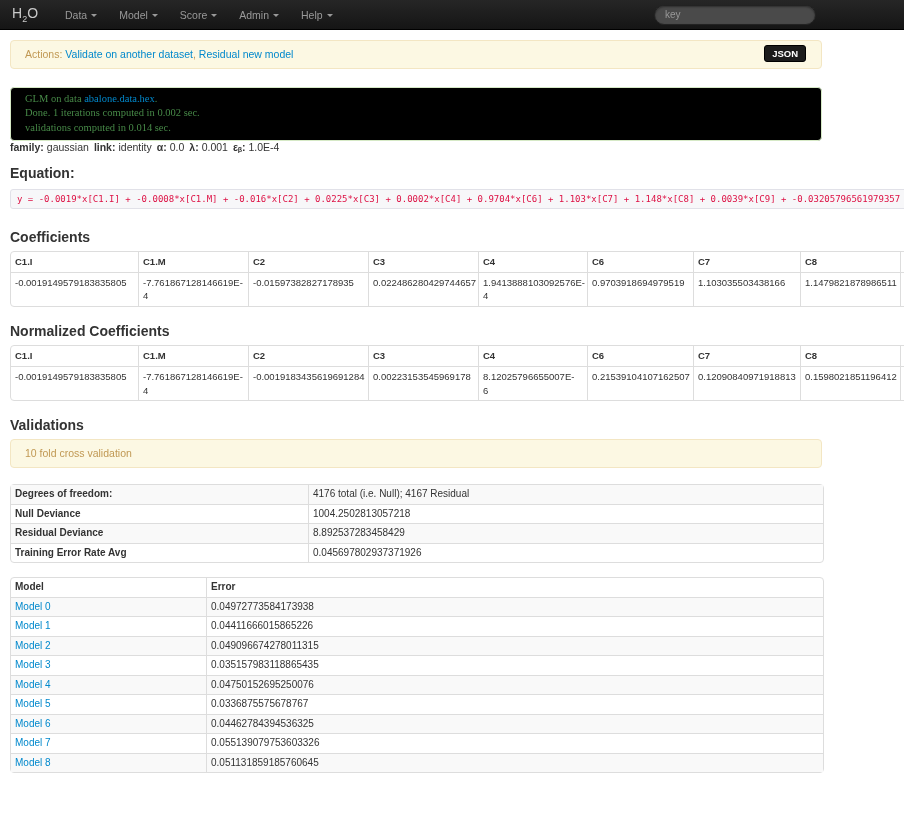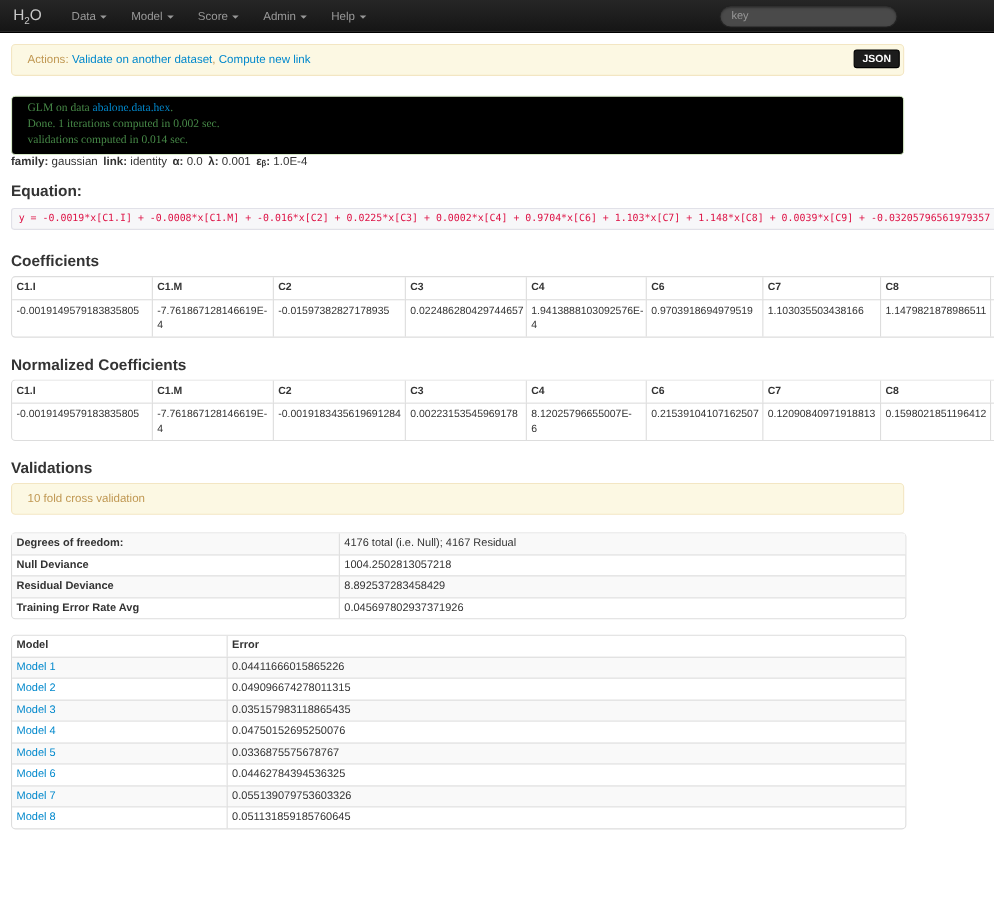--- a/index.html
+++ b/index.html
@@ -18,21 +18,21 @@
     color:#eee;padding:0 10px;font-size:10px;outline:none;box-shadow:inset 0 1px 2px rgba(0,0,0,.4);}
   .search-input::placeholder{color:#999;}
   
   .content{padding:0 0 0 10px;}
   .alert{border-radius:4px;padding:4px 14px;font-size:10.5px;line-height:1.4;box-sizing:border-box;width:812px;}
   .alert-warning{background:#fcf8e3;border:1px solid #f3e6c3;color:#c09853;}
   .alert-success{background:#000000;border:1px solid #d6e9c6;color:#468847;font-family:Liberation Serif, serif;}
   .actions{position:relative;margin:10px 0 18px;padding-top:6px;padding-bottom:6px;}
   .warn-label{margin-right:3px;}
   a{color:#0088cc;text-decoration:none;cursor:pointer;}
-  .json-btn{position:absolute;top:4px;right:3px;background:#1c1c1c;color:#fff;font-weight:bold;
+  .json-btn{position:absolute;top:4px;right:15px;background:#1c1c1c;color:#fff;font-weight:bold;
     font-size:9.5px;padding:2px 7px;border-radius:3px;border:1px solid #000;cursor:pointer;
     font-family:"Liberation Sans",sans-serif;}
   h4{font-size:14px;font-weight:bold;color:#333;margin:12px 0 6px;}
   .params{font-size:10.5px;margin:0 0 2px;}
   .plabel{font-weight:bold;margin-right:3px;}
   .pvalue{margin-right:5px;text-align:right;}
   .oversize{width:894px;overflow:hidden;}
   .code-block{font-family:"DejaVu Sans Mono",monospace;font-size:9px;color:#dd1144;background:#f7f7f9;
     border:1px solid #e1e1e8;border-radius:3px;padding:4px 6px;white-space:nowrap;width:940px;
     box-sizing:border-box;margin:2px 0 8px;}
@@ -81,21 +81,21 @@
       </li>
     </ul>
   <div class="search-wrap">
     <input class="search-input" placeholder="key" style="">
   </div>
 </nav>
 
 <div class="content">
 
   <div class="alert alert-warning actions">
-    <span class="warn-label">Actions:</span><a href="#">Validate on another dataset</a><span>, </span><a href="#">Compute new link</a>
+    <span class="warn-label">Actions:</span><a href="#">Validate on another dataset</a><span>, </span><a href="#">Residual new model</a>
     <button class="json-btn">JSON</button>
   </div>
 
   <div class="alert alert-success">
     <div><span>GLM on data </span><a href="#">abalone.data.hex</a><span>.</span></div>
     <div>Done. 1 iterations computed in 0.002 sec.</div>
     <div>validations computed in 0.014 sec.</div>
   </div>
 
   <p class="params" id="params-line"><span class="plabel">family:</span><span class="pvalue">gaussian</span><span class="plabel">link:</span><span class="pvalue">identity</span><span class="plabel">α:</span><span class="pvalue">0.0</span><span class="plabel">λ:</span><span class="pvalue">0.001</span><span class="plabel">εᵦ:</span><span class="pvalue">1.0E-4</span></p>
@@ -225,20 +225,24 @@
         <col style="width: 617px;">
       </colgroup>
       <thead>
         <tr class="first-row">
           <th>Model</th>
           <th>Error</th>
         </tr>
       </thead>
       <tbody>
         <tr>
+          <td><a href="#">Model 0</a></td>
+          <td>0.04972773584173938</td>
+        </tr>
+        <tr>
           <td><a href="#">Model 1</a></td>
           <td>0.04411666015865226</td>
         </tr>
         <tr>
           <td><a href="#">Model 2</a></td>
           <td>0.049096674278011315</td>
         </tr>
         <tr>
           <td><a href="#">Model 3</a></td>
           <td>0.035157983118865435</td>

